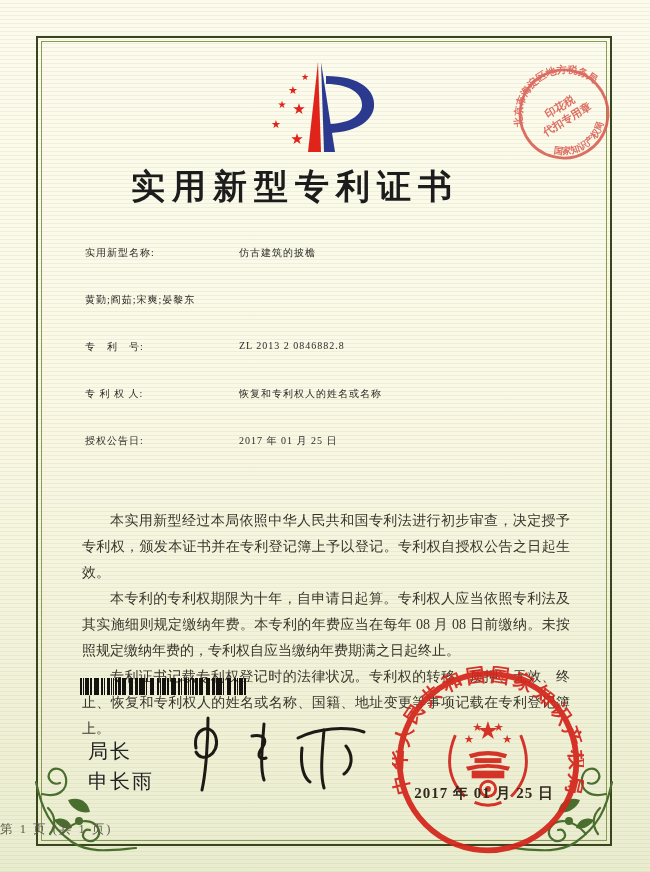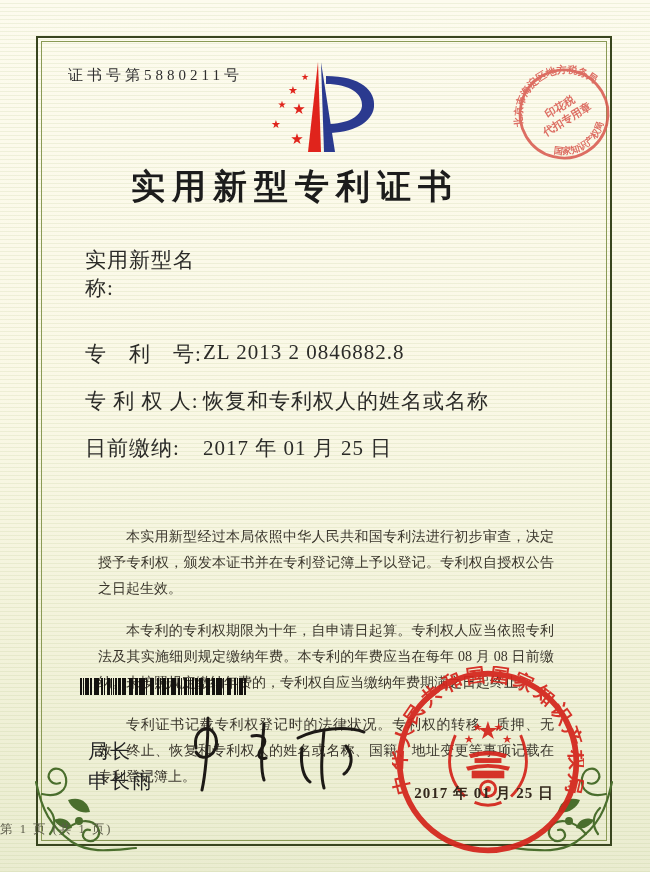--- a/index.html
+++ b/index.html
@@ -25,28 +25,28 @@
     position:absolute;left:68px;top:66px;font-size:15px;color:#2e2e2e;
     letter-spacing:4px;
   }
   .logo{position:absolute;left:255px;top:56px;width:140px;height:104px;}
   .stamp{position:absolute;left:500px;top:50px;width:128px;height:128px;transform:rotate(-31deg);opacity:.85;}
   .title{
     position:absolute;left:0;top:164px;width:590px;text-align:center;
     font-size:34px;font-weight:bold;color:#1c1c1c;letter-spacing:7px;
   }
   .fields{position:absolute;left:85px;top:246px;width:490px;}
-  .field-row{display:flex;margin-bottom:21px;height:26px;font-size:21px;color:#2b2b28;}
+  .field-row{display:flex;margin-bottom:21px;height:26px;font-size:10px;color:#2b2b28;gap:36px;}
   .field-label{flex:0 0 118px;letter-spacing:1px;}
   .field-value{letter-spacing:1px;}
   .paragraphs{
     position:absolute;left:82px;top:508px;width:488px;
     font-size:14px;line-height:26px;color:#3a362c;text-align:justify;
   }
-  .paragraphs p{margin:16px;text-indent:2em;}
+  .paragraphs p{margin:0;text-indent:2em;}
   .barcode{
     position:absolute;left:80px;top:678px;width:168px;height:17px;
     background:
       repeating-linear-gradient(90deg,#14120f 0 2px,rgba(0,0,0,0) 2px 3px,#14120f 3px 4px,rgba(0,0,0,0) 4px 7px),
       repeating-linear-gradient(90deg,#14120f 0 1px,rgba(0,0,0,0) 1px 5px,#14120f 5px 8px,rgba(0,0,0,0) 8px 11px);
   }
   .director{position:absolute;left:88px;top:736px;font-size:20px;color:#242424;letter-spacing:2px;line-height:30px;}
   .sig{position:absolute;left:168px;top:710px;width:210px;height:90px;}
   .seal{position:absolute;left:392px;top:666px;width:192px;height:192px;opacity:.93;}
   .seal-date{
@@ -89,21 +89,20 @@
         <path d="M16,66 C24,74 24,84 18,92"></path>
       </g>
       <g fill="#4a6e2d">
         <path d="M36,58 C48,54 56,60 58,70 C50,72 40,68 36,58 Z"></path>
         <path d="M22,78 C30,74 38,78 40,86 C32,88 26,84 22,78 Z"></path>
         <circle cx="47" cy="79" r="4"></circle>
       </g>
     </svg>
   </div>
 
-  <div class="cert-no">证书号第5880211号</div>
 
   <svg class="logo" viewBox="0 0 140 104">
     <polygon points="63,6 53,96 66,96" fill="#e0241c"></polygon>
     <polygon points="66,6 69,96 80,96" fill="#2b3a8f"></polygon>
     <path d="M71,20 C106,20 121,35 119,51 C117,67 98,77 71,77 L71,68 C94,68 106,60 107,50 C108,38 95,28 71,28 Z" fill="#2b3a8f"></path>
     <g fill="#e0241c" font-family="'DejaVu Sans',sans-serif">
       <text x="50" y="24" font-size="9" text-anchor="middle">★</text>
       <text x="38" y="38" font-size="11" text-anchor="middle">★</text>
       <text x="27" y="52" font-size="10" text-anchor="middle">★</text>
       <text x="44" y="58" font-size="15" text-anchor="middle">★</text>
@@ -126,33 +125,35 @@
     <text font-size="11.5" fill="#d8564c" font-weight="bold">
       <textPath href="#stampArcBottom" startOffset="50%" text-anchor="middle">国家知识产权局</textPath>
     </text>
   </svg>
 
   <div class="title">实用新型专利证书</div>
 
   <div class="fields">
     <div class="field-row">
       <span class="field-label">实用新型名称:</span>
-    </div>
-    <div class="field-row">
+      <span class="field-value">仿古建筑的披檐</span>
+    </div>
+    <div class="field-row">
+      <span class="field-value">黄勤;阎茹;宋爽;晏黎东</span>
     </div>
     <div class="field-row">
       <span class="field-label">专　利　号:</span>
       <span class="field-value">ZL 2013 2 0846882.8</span>
     </div>
     <div class="field-row">
       <span class="field-label">专 利 权 人:</span>
       <span class="field-value">恢复和专利权人的姓名或名称</span>
     </div>
     <div class="field-row">
-      <span class="field-label">日前缴纳:</span>
+      <span class="field-label">授权公告日:</span>
       <span class="field-value">2017 年 01 月 25 日</span>
     </div>
   </div>
 
   <div class="paragraphs">
     <p>本实用新型经过本局依照中华人民共和国专利法进行初步审查，决定授予专利权，颁发本证书并在专利登记簿上予以登记。专利权自授权公告之日起生效。</p>
     <p>本专利的专利权期限为十年，自申请日起算。专利权人应当依照专利法及其实施细则规定缴纳年费。本专利的年费应当在每年 08 月 08 日前缴纳。未按照规定缴纳年费的，专利权自应当缴纳年费期满之日起终止。</p>
     <p>专利证书记载专利权登记时的法律状况。专利权的转移、质押、无效、终止、恢复和专利权人的姓名或名称、国籍、地址变更等事项记载在专利登记簿上。</p>
   </div>
 

